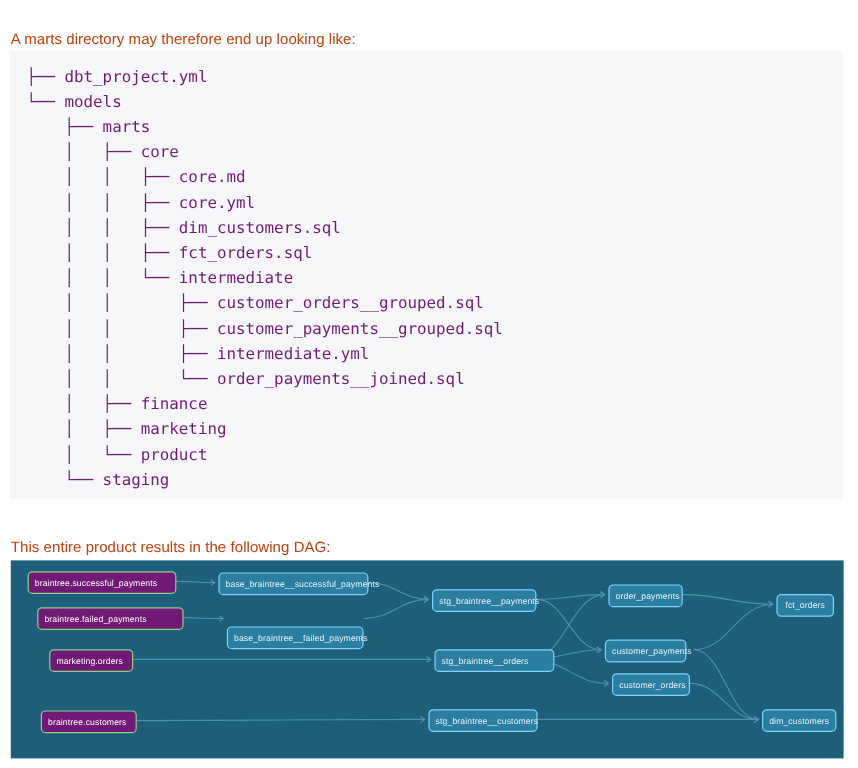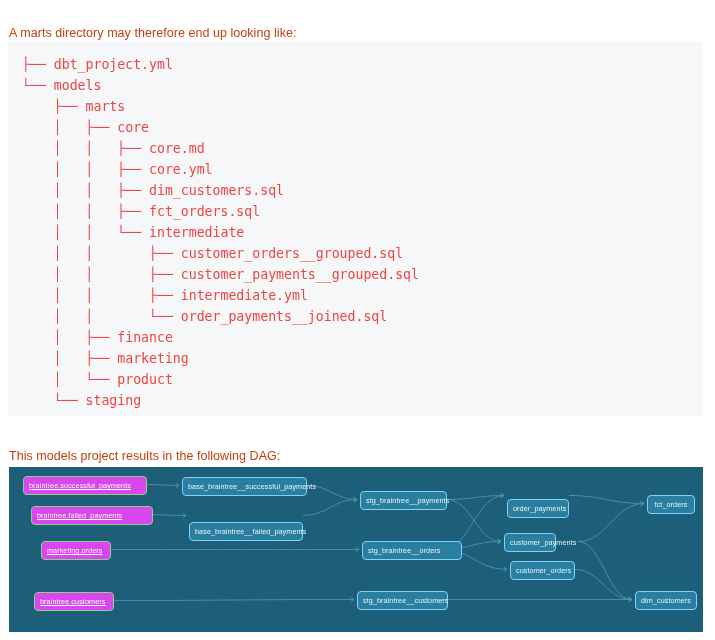--- a/index.html
+++ b/index.html
@@ -42,21 +42,21 @@
     background: #f6f7f8;
     box-sizing: border-box;
     padding: 12px 14px 10px 14px;
     overflow: hidden;
   }
   .code-block pre {
     margin: 0;
     font-family: "DejaVu Sans Mono", "Liberation Mono", monospace;
     font-size: 13.2px;
     line-height: 21px;
-    color: #ef4444;
+    color: #701a75;
     white-space: pre;
     letter-spacing: 0px;
   }
 
   
   .dag-panel {
     position: absolute;
     left: 9px;
     top: 467px;
     width: 694px;
@@ -77,24 +77,23 @@
     border-radius: 4px;
     font-size: 7.2px;
     line-height: 11px;
     padding: 3px 5px 3px 5px;
     white-space: nowrap;
     color: #ffffff;
     letter-spacing: 0.1px;
     font-family: "Liberation Sans", sans-serif;
   }
   .dag-node.source {
-    background: #d946ef;
+    background: #701a75;
     border: 1px solid #8fd283;
     color: #ffffff;
-    text-decoration: underline;
   }
   .dag-node.model {
     background: #2a7fa0;
     border: 1px solid #7dd3fc;
     color: #e8f4f8;
   }
 </style>
 </head>
 <body>
 
@@ -115,21 +114,21 @@
     │   │       ├── customer_orders__grouped.sql
     │   │       ├── customer_payments__grouped.sql
     │   │       ├── intermediate.yml
     │   │       └── order_payments__joined.sql
     │   ├── finance
     │   ├── marketing
     │   └── product
     └── staging</pre>
   </div>
 
-  <p class="para" id="dag-paragraph">This models project results in the following DAG:</p>
+  <p class="para" id="dag-paragraph">This entire product results in the following DAG:</p>
 
   <div class="dag-panel">
     <svg class="dag-svg" id="dag-edges" viewBox="0 0 694 165">
         <path d="M 138 17.5 C 154 17.5, 154 18.5, 170 18.5" fill="none" stroke="#4f93ab" stroke-width="0.9"></path>
         <path d="M 166.5 16.1 L 170 18.5 L 166.5 20.9" fill="none" stroke="#4f93ab" stroke-width="0.9"></path>
         <path d="M 133 47.5 C 152.8 47.5, 157.2 48.5, 177 48.5" fill="none" stroke="#4f93ab" stroke-width="0.9"></path>
         <path d="M 173.5 46.1 L 177 48.5 L 173.5 50.9" fill="none" stroke="#4f93ab" stroke-width="0.9"></path>
         <path d="M 298 18.5 C 320.5 18.5, 325.5 32.5, 348 32.5" fill="none" stroke="#4f93ab" stroke-width="0.9"></path>
         <path d="M 344.5 30.1 L 348 32.5 L 344.5 34.9" fill="none" stroke="#4f93ab" stroke-width="0.9"></path>
         <path d="M 294 48.5 C 318.3 48.5, 323.7 32.5, 348 32.5" fill="none" stroke="#4f93ab" stroke-width="0.9"></path>
@@ -162,21 +161,21 @@
     <div id="dag-nodes">
         <div class="dag-node source" style="left: 14px; top: 9px; width: 124px;">braintree.successful_payments</div>
         <div class="dag-node source" style="left: 22px; top: 39px; width: 122px;">braintree.failed_payments</div>
         <div class="dag-node source" style="left: 32px; top: 74px; width: 70px;">marketing.orders</div>
         <div class="dag-node source" style="left: 25px; top: 125px; width: 80px;">braintree.customers</div>
         <div class="dag-node model" style="left: 173px; top: 10px; width: 125px;">base_braintree__successful_payments</div>
         <div class="dag-node model" style="left: 180px; top: 40px; width: 114px; margin-top: 15px;">base_braintree__failed_payments</div>
         <div class="dag-node model" style="left: 351px; top: 24px; width: 87px;">stg_braintree__payments</div>
         <div class="dag-node model" style="left: 353px; top: 74px; width: 100px;">stg_braintree__orders</div>
         <div class="dag-node model" style="left: 348px; top: 124px; width: 91px;">stg_braintree__customers</div>
-        <div class="dag-node model" style="left: 498px; top: 32px; width: 62px;">order_payments</div>
-        <div class="dag-node model" style="left: 495px; top: 66px; width: 52px;">customer_payments</div>
+        <div class="dag-node model" style="left: 498px; top: 20px; width: 62px;">order_payments</div>
+        <div class="dag-node model" style="left: 495px; top: 66px; width: 68px;">customer_payments</div>
         <div class="dag-node model" style="left: 501px; top: 94px; width: 65px;">customer_orders</div>
         <div class="dag-node model" style="left: 638px; top: 28px; width: 48px; text-align: center;">fct_orders</div>
         <div class="dag-node model" style="left: 626px; top: 124px; width: 62px;">dim_customers</div>
       </div>
   </div>
 
 </div>
 
 </body></html>

